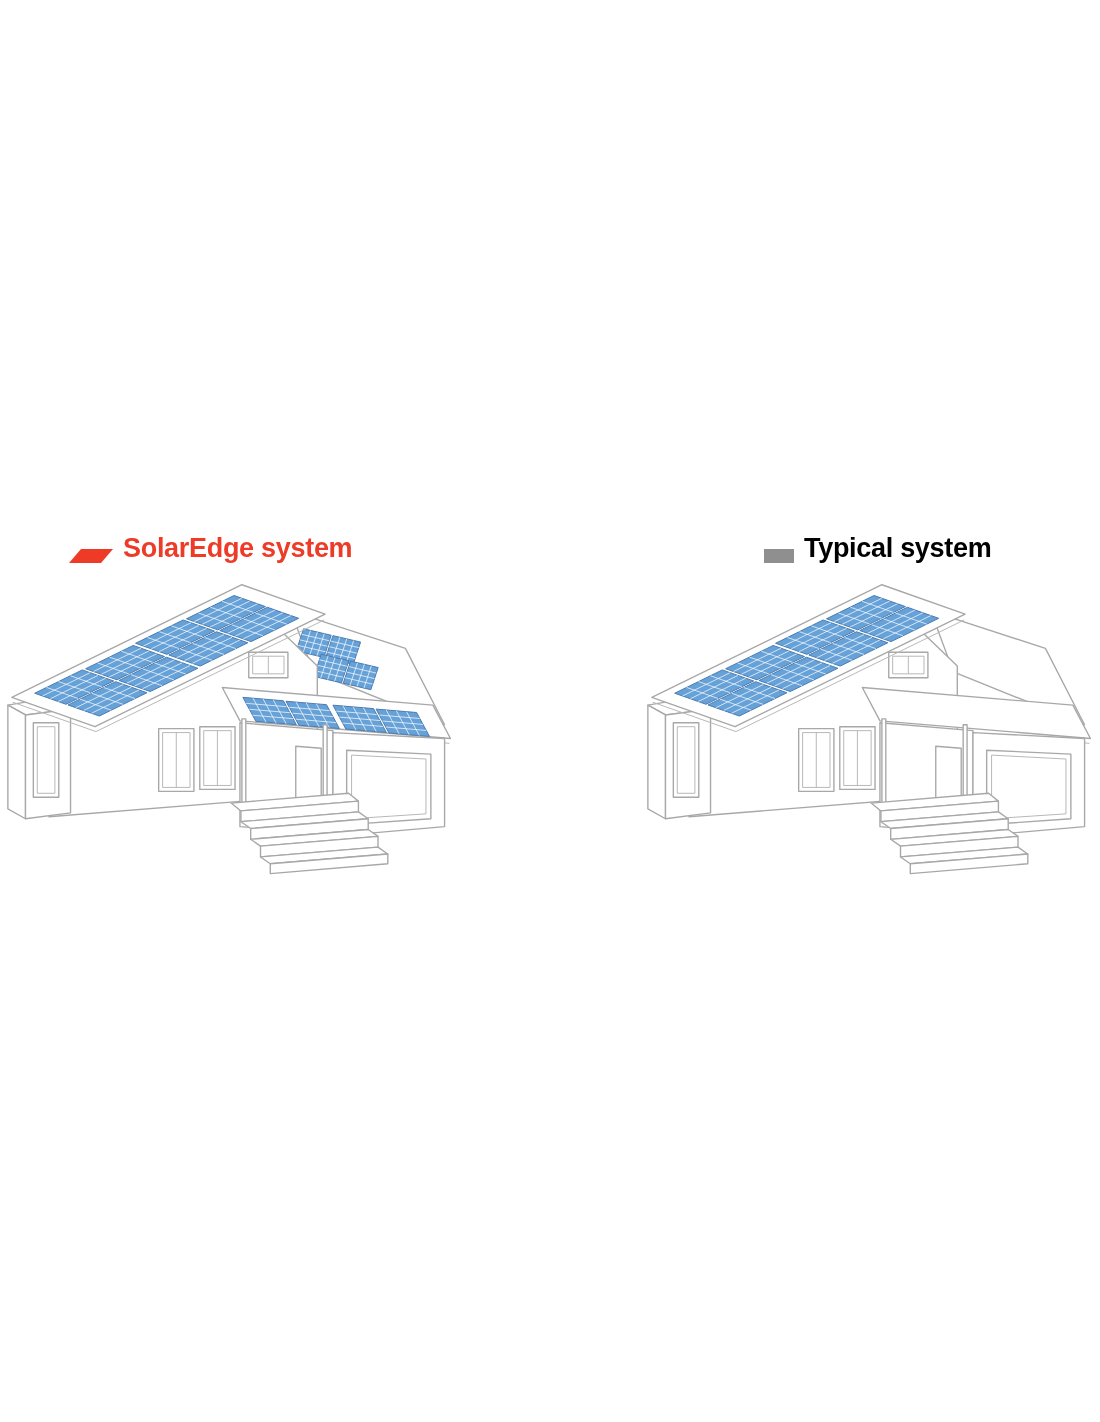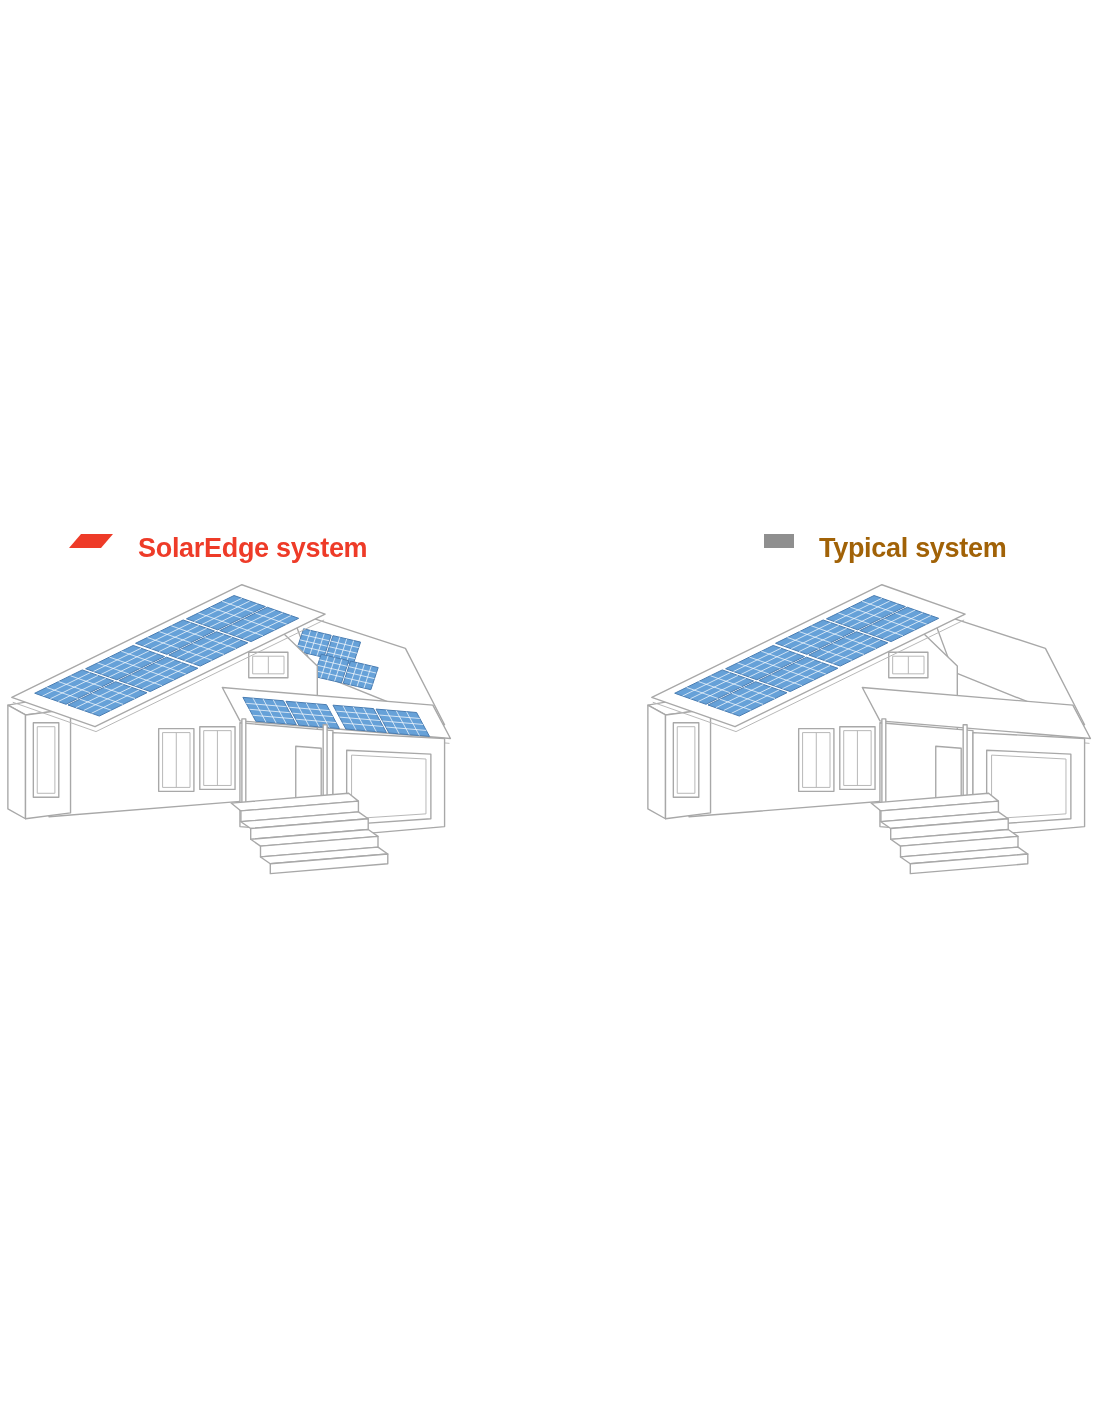--- a/index.html
+++ b/index.html
@@ -1,22 +1,22 @@
 <!DOCTYPE html>
 <html><head>
 <meta charset="utf-8">
 <style>
   *{margin:0;padding:0;box-sizing:border-box}
   html,body{background:#ffffff}
   body{
     width:1100px;height:1422px;position:relative;overflow:hidden;
     font-family:"Liberation Sans",sans-serif;
   }
-  .legend{position:absolute;display:flex;align-items:flex-start;gap:25px}
-  .legend-label{font-size:27px;font-weight:700;letter-spacing:-0.3px;color:#a16207;white-space:nowrap}
+  .legend{position:absolute;display:flex;align-items:flex-end;gap:10px}
+  .legend-label{font-size:27px;font-weight:700;letter-spacing:-0.3px;color:#000000;white-space:nowrap}
   #legend-left{left:69px;top:533px}
   #legend-left .legend-label{color:#ee3b28}
   #legend-right{left:764px;top:533px}
   .figure{position:absolute}
   #figure-left{left:2px;top:570px}
   #figure-right{left:642px;top:570px}
 
   
   .ln{fill:#ffffff;stroke:#a8a8a8;stroke-width:1.4;stroke-linejoin:round}
   .lnt{fill:none;stroke:#b6b6b6;stroke-width:1;stroke-linejoin:round}

